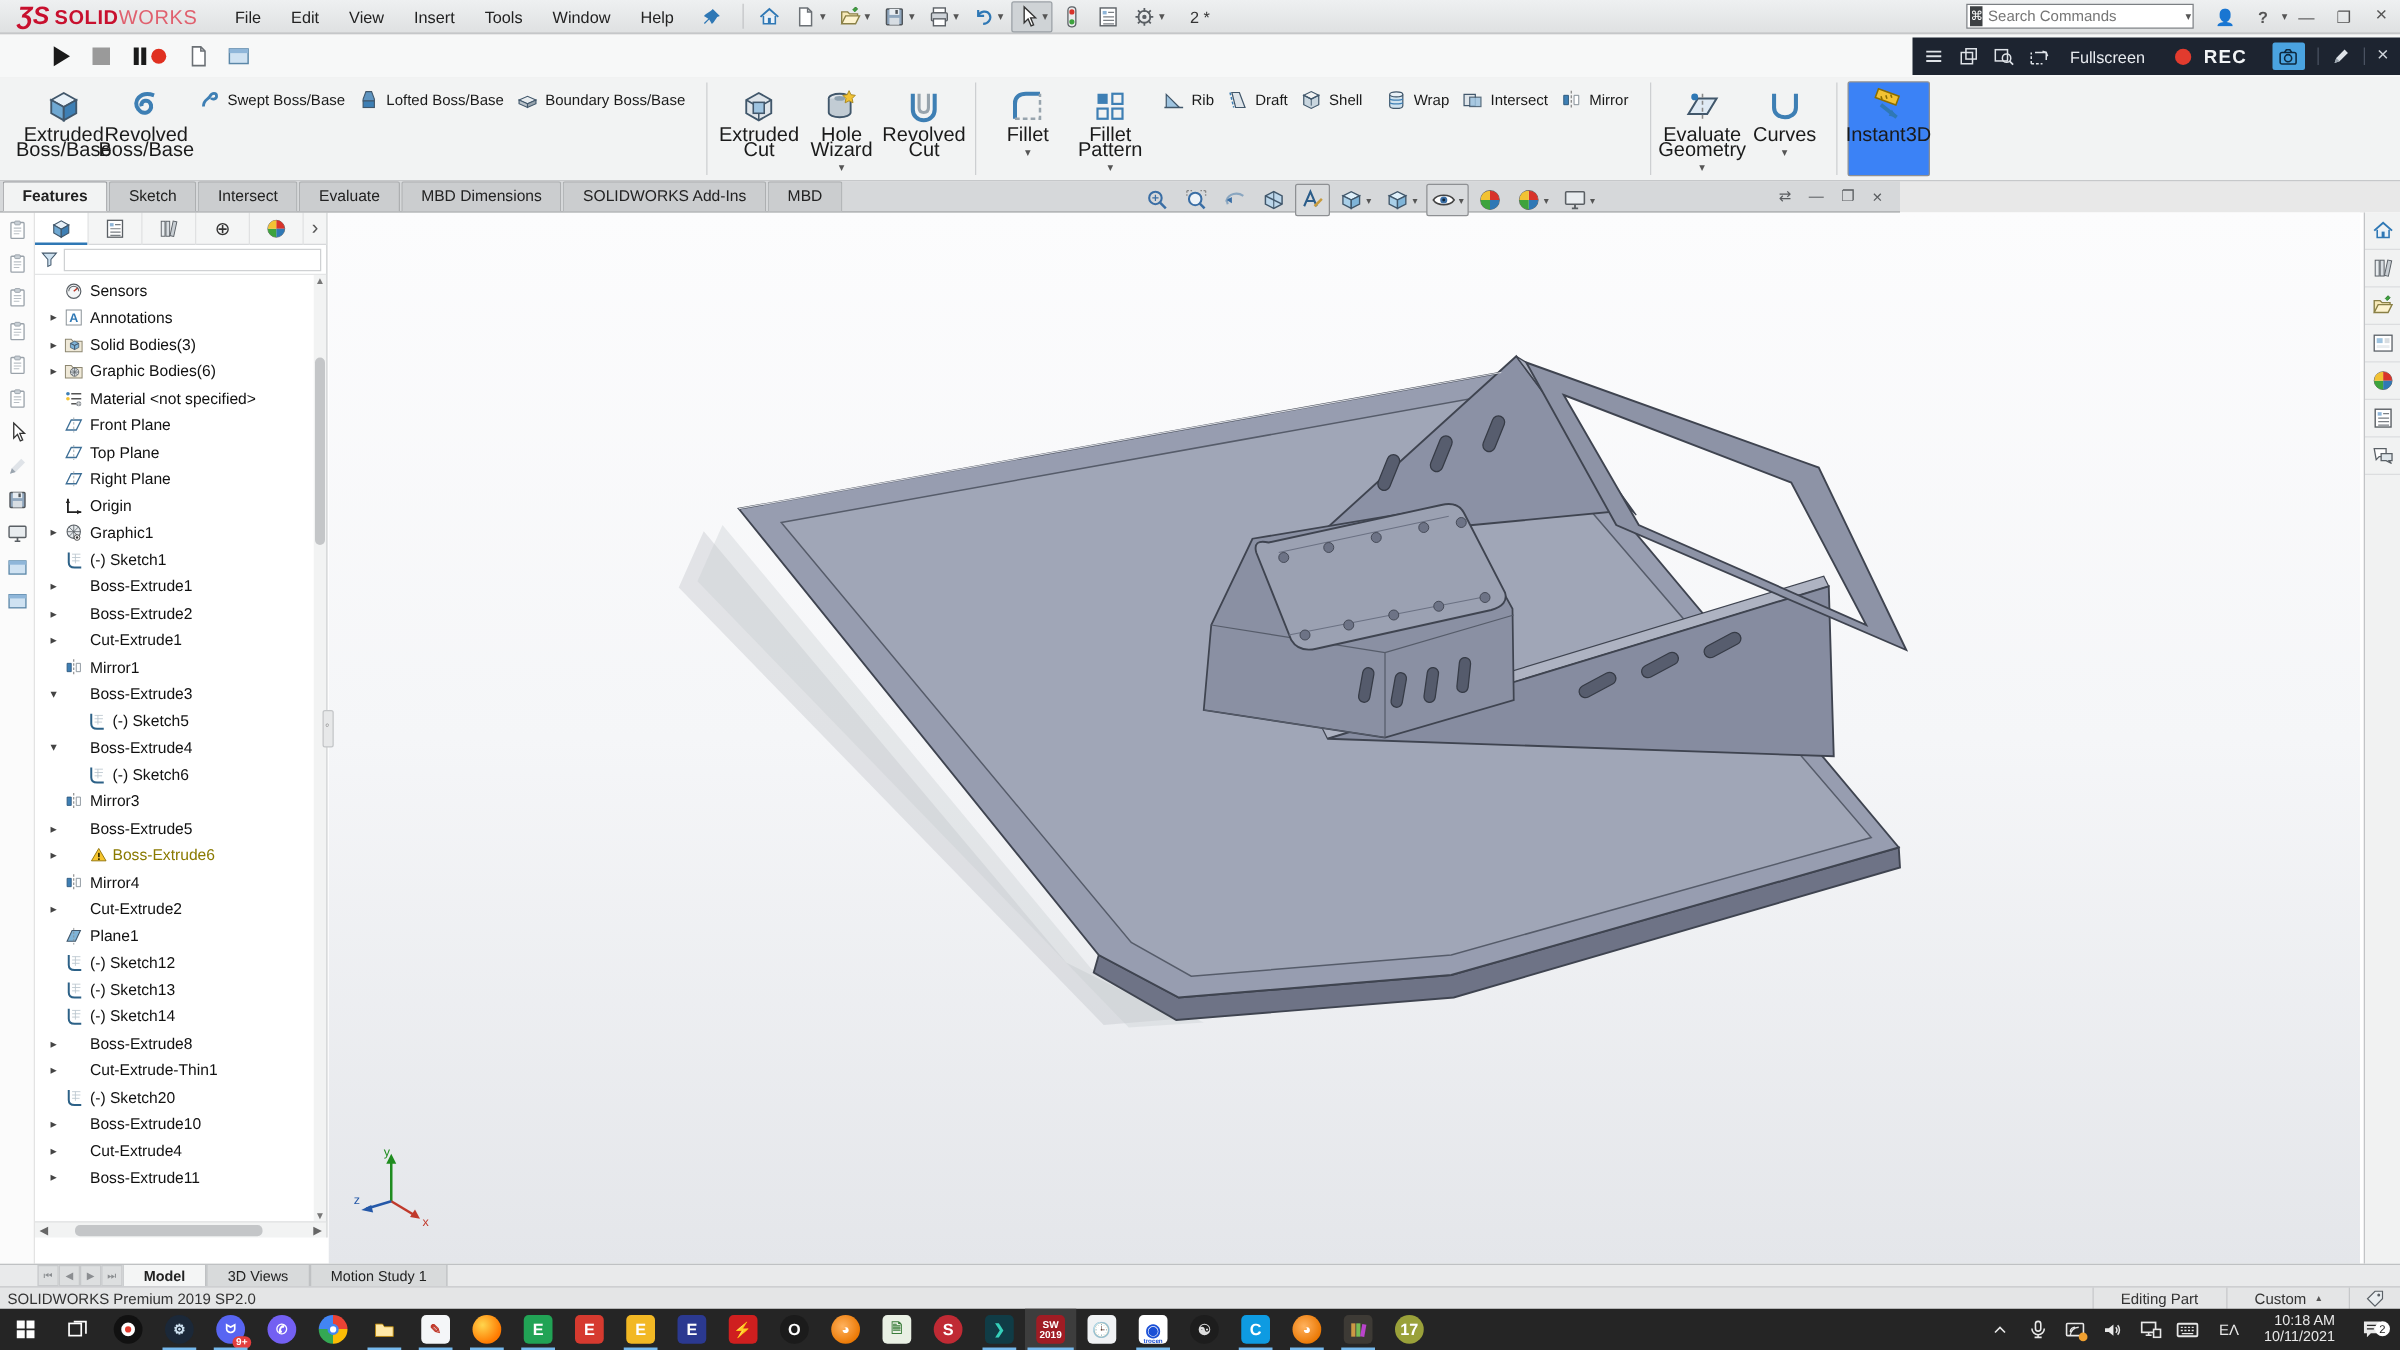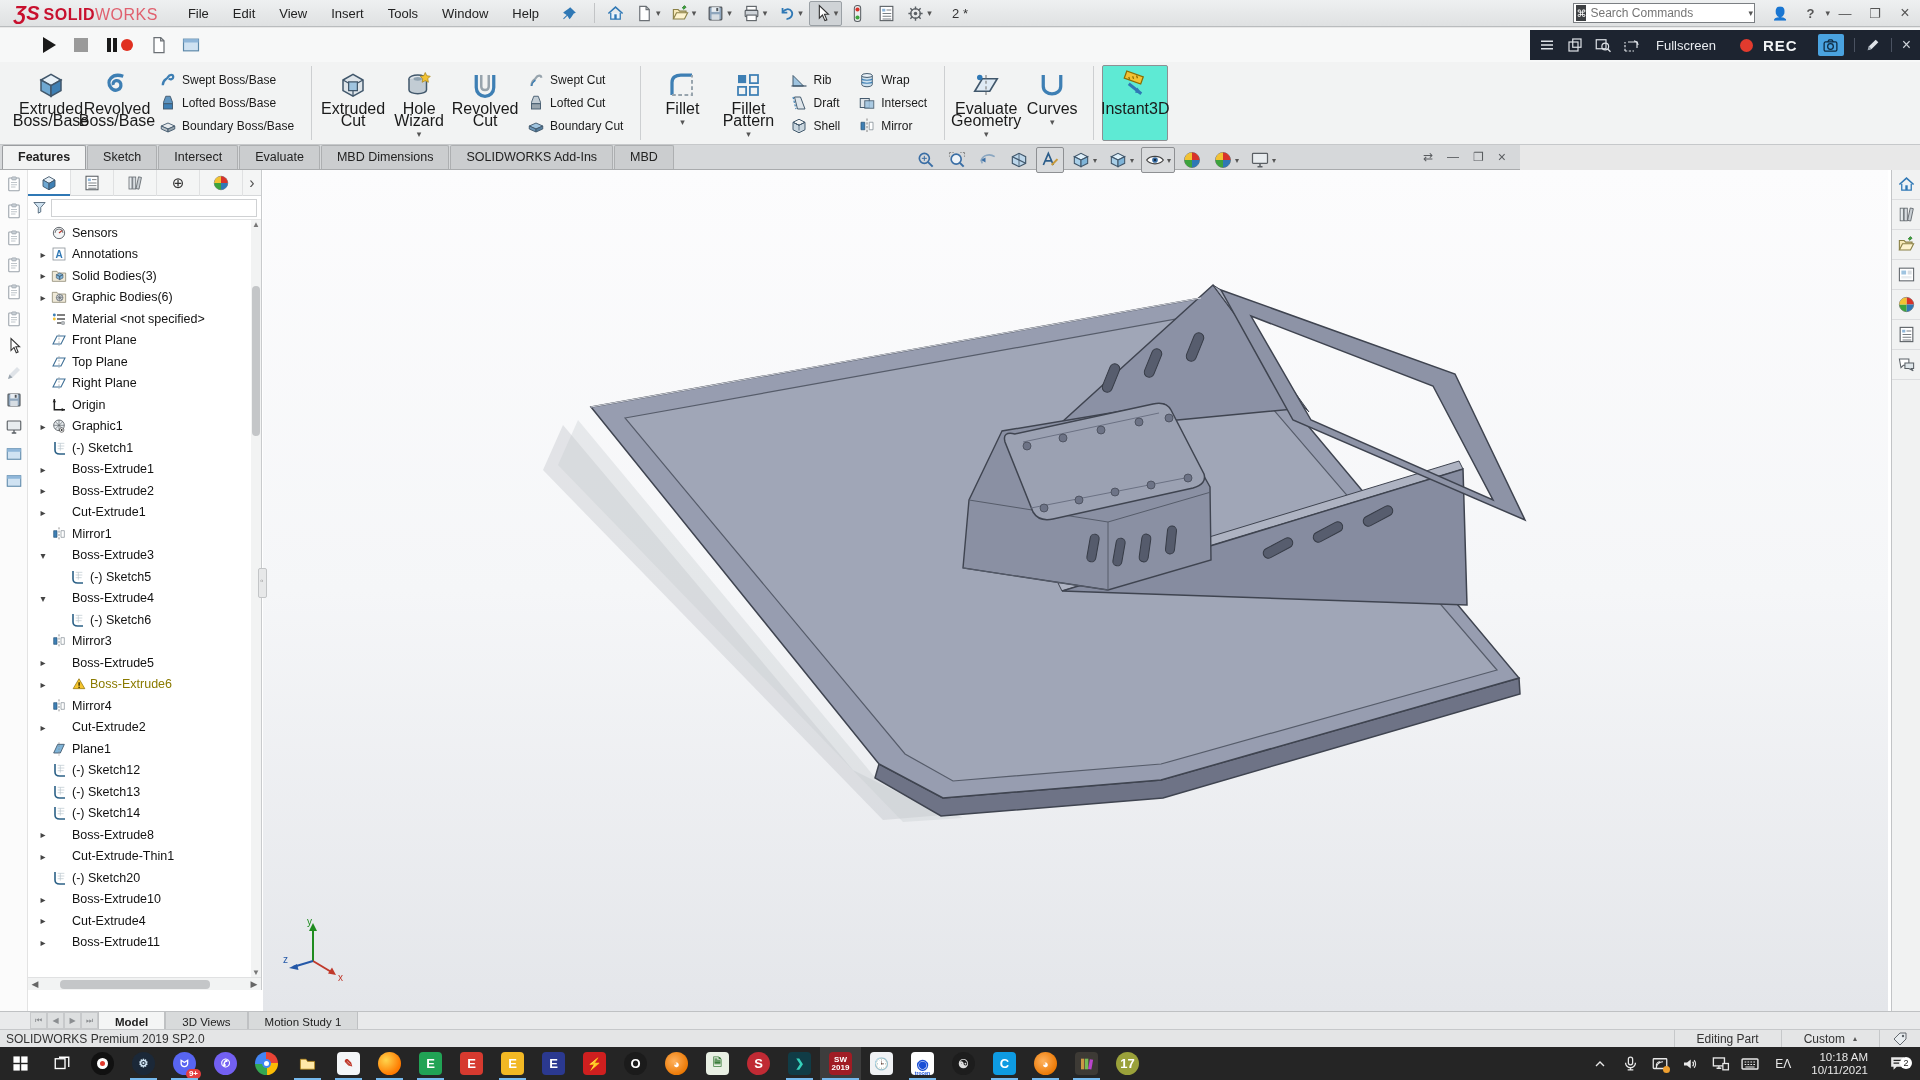--- a/index.html
+++ b/index.html
@@ -42,22 +42,22 @@
   #recbar .cambtn { width:26px; height:22px; background:#4aa3e0; border-radius:2px; display:flex; align-items:center; justify-content:center; margin-left:10px;}
   #recbar .vsep { width:1px; height:14px; background:#4a5261;}
 
   
   #ribbon { position:absolute; left:0; top:62px; width:1920px; height:83px; background:#f2f3f3; border-bottom:1px solid #c6c8ca; display:flex; align-items:stretch; padding-left:12px;}
   .rgroup { display:flex; align-items:stretch; padding:3px 6px;}
   .rsep { width:1px; background:#cdcfd1; margin:4px 2px;}
   .bigbtn { width:66px; display:flex; flex-direction:column; align-items:center; justify-content:flex-start; padding-top:4px; border:1px solid transparent; border-radius:2px;}
   .bigbtn .lbl { font-size:16px; color:#1a1a1a; text-align:center; line-height:12px; margin-top:3px;}
   .bigbtn .dd { font-size:9px; color:#555; margin-top:2px;}
-  .bigbtn.pressed { background:#5eead4; border-color:#8e9093;}
-  .smallcol { display:flex; flex-direction:column; justify-content:space-between; padding:4px 4px;}
+  .bigbtn.pressed { background:#3b82f6; border-color:#8e9093;}
+  .smallcol { display:flex; flex-direction:row; justify-content:space-between; padding:4px 4px;}
   .smallbtn { display:flex; align-items:center; gap:5px; height:22px; padding:0 4px; border:1px solid transparent; border-radius:2px;}
   .smallbtn .lbl { font-size:12px; color:#1a1a1a; white-space:nowrap;}
 
   
   #tabrow { position:absolute; left:0; top:145px; width:1520px; height:25px; background:#d6d8da; border-bottom:1px solid #a9abad; display:flex; align-items:flex-end; z-index:5;}
   .ctab { font-size:12.5px; color:#222; padding:4px 15px 5px; border:1px solid #adafb1; border-bottom:none; background:#cbcdcf; margin-right:1px; border-radius:2px 2px 0 0;}
   .ctab.active { background:#f2f3f3; font-weight:bold; border-color:#9b9da0;}
   #tabrow-right { margin-left:auto; display:flex; align-items:center; gap:14px; padding:0 14px 4px 0; color:#5a5d60; font-size:12px;}
 
   
@@ -662,40 +662,20 @@
         </svg>
         <div class="lbl">Hole Wizard</div>
         <div class="dd">▾</div>
       </div>
       <div class="bigbtn">
         <svg class="i" width="30" height="30">
           <use href="#sym-revcut"></use>
         </svg>
         <div class="lbl">Revolved Cut</div>
       </div>
-      <div class="smallcol">
-        <div class="smallbtn">
-          <svg class="i" width="18" height="18">
-            <use href="#sym-sweptcut"></use>
-          </svg>
-          <span class="lbl">Swept Cut</span>
-        </div>
-        <div class="smallbtn">
-          <svg class="i" width="18" height="18">
-            <use href="#sym-loftcut"></use>
-          </svg>
-          <span class="lbl">Lofted Cut</span>
-        </div>
-        <div class="smallbtn">
-          <svg class="i" width="18" height="18">
-            <use href="#sym-boundcut"></use>
-          </svg>
-          <span class="lbl">Boundary Cut</span>
-        </div>
-      </div>
     </div>
     <div class="rsep"></div>
     <div class="rgroup">
       <div class="bigbtn">
         <svg class="i" width="30" height="30">
           <use href="#sym-fillet"></use>
         </svg>
         <div class="lbl">Fillet</div>
         <div class="dd">▾</div>
       </div>

